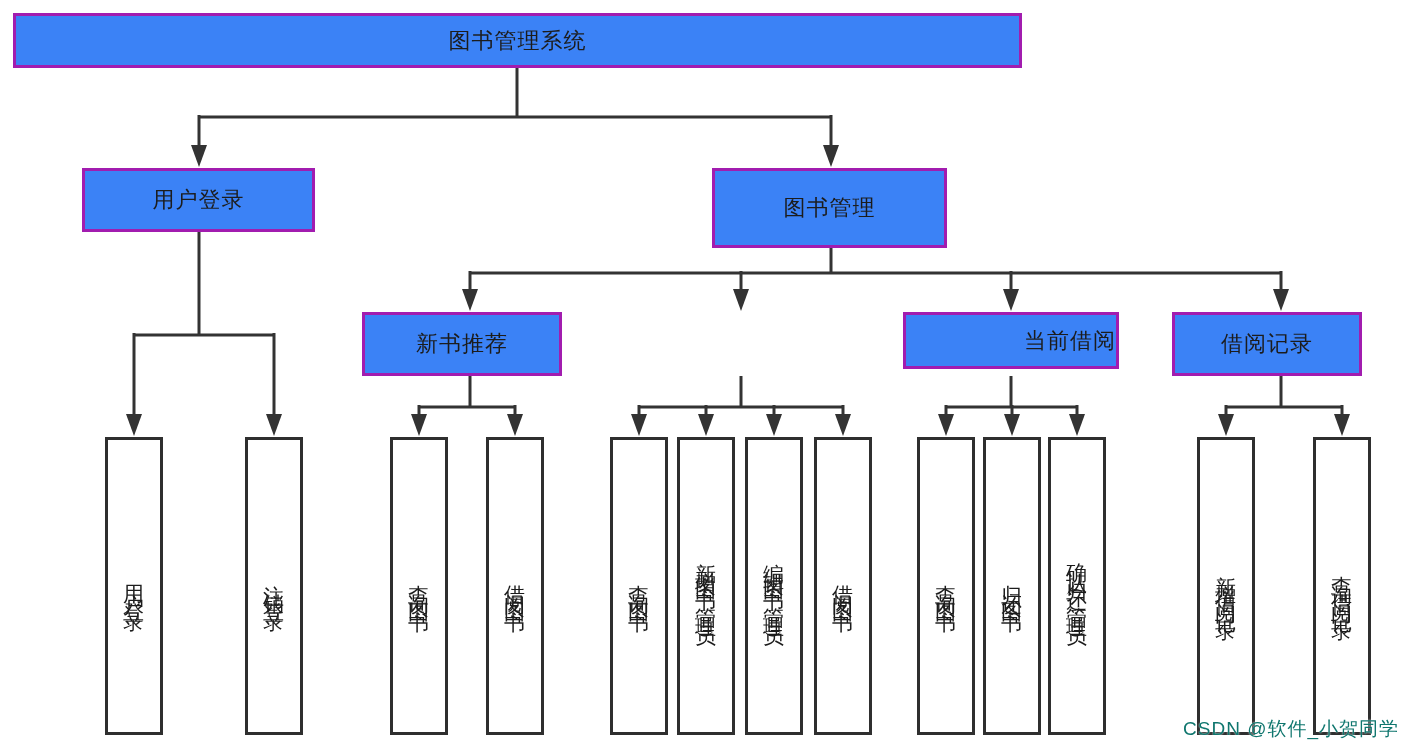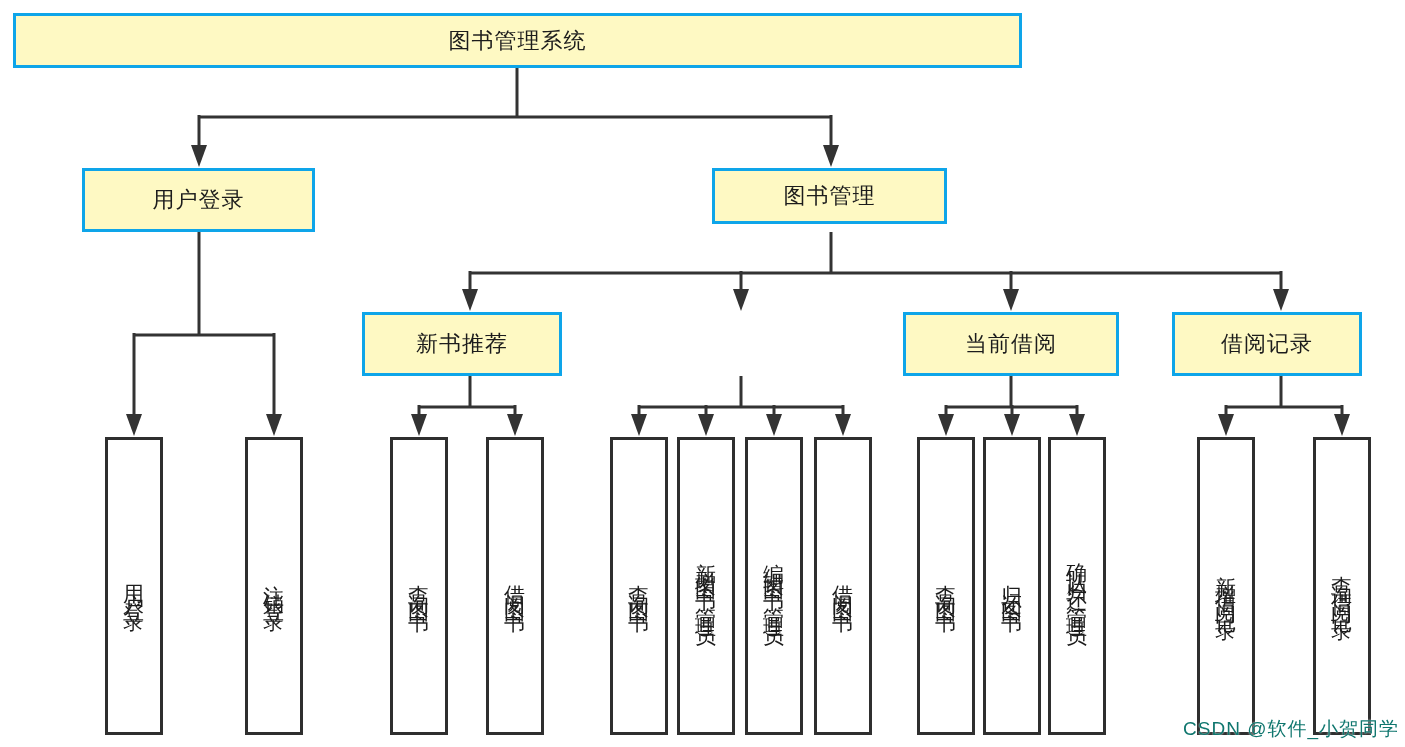--- a/index.html
+++ b/index.html
@@ -9,22 +9,22 @@
     background:#ffffff;
     font-family:"Liberation Sans","DejaVu Sans",sans-serif;
     overflow:hidden;
   }
   svg.connectors{position:absolute;left:0;top:0;width:1405px;height:747px;}
   svg.connectors line{stroke:#333333;stroke-width:3;}
   svg.connectors polygon{fill:#333333;stroke:none;}
   .h-node{
     position:absolute;
     box-sizing:border-box;
-    border:3px solid #0ea5e9;
-    background:#fef9c3;
+    border:3px solid #a21caf;
+    background:#3b82f6;
     display:flex;align-items:center;justify-content:center;
     font-size:22px;color:#1c1c1c;
     letter-spacing:1px;
     white-space:nowrap;
   }
   .v-node{
     position:absolute;
     box-sizing:border-box;
     border:3px solid #2f2f2f;
     background:#ffffff;
@@ -130,28 +130,28 @@
     </g>
   </svg>
 
   <div class="h-node" style="left:13px;top:13px;width:1009px;height:55px;">
     <span>图书管理系统</span>
   </div>
 
   <div class="h-node" style="left:82px;top:168px;width:233px;height:64px;">
     <span>用户登录</span>
   </div>
-  <div class="h-node" style="left:712px;top:168px;width:235px;height:56px;">
+  <div class="h-node" style="left:712px;top:168px;width:235px;height:80px;">
     <span>图书管理</span>
   </div>
 
   <div class="h-node" style="left:362px;top:312px;width:200px;height:64px;">
     <span>新书推荐</span>
   </div>
-  <div class="h-node" style="left:903px;top:312px;width:216px;height:64px;">
+  <div class="h-node" style="left:903px;top:312px;width:216px;height:57px;justify-content:flex-end;">
     <span>当前借阅</span>
   </div>
   <div class="h-node" style="left:1172px;top:312px;width:190px;height:64px;">
     <span>借阅记录</span>
   </div>
 
   <div class="v-node" style="left:105px;">
     <span class="vtext">用户登录</span>
   </div>
   <div class="v-node" style="left:245px;">

